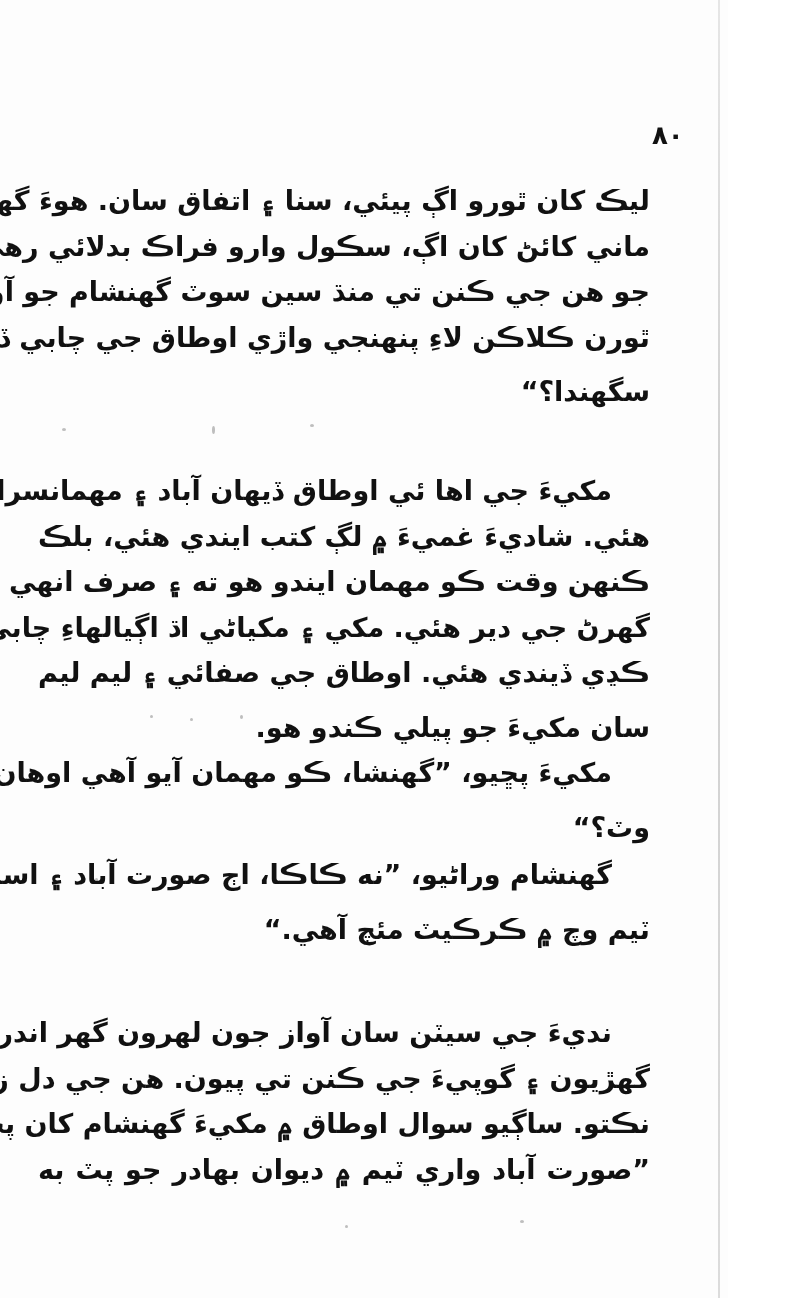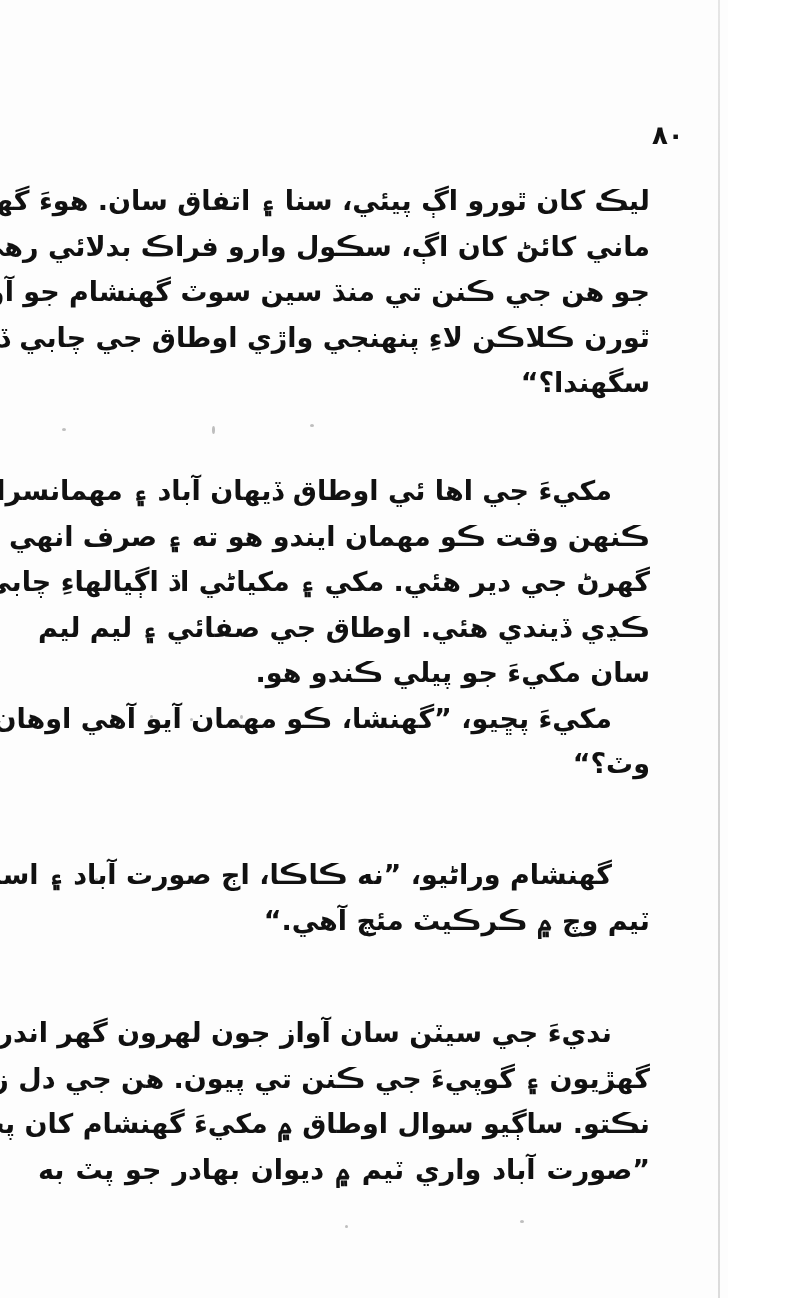--- a/index.html
+++ b/index.html
@@ -46,20 +46,21 @@
     line-height: 45.5px;
   }
   .line {
     display: block;
     white-space: nowrap;
     text-align-last: justify;
     text-align: justify;
   }
   .line.last {
     text-align-last: right;
+    margin-top: 9px;
   }
   .indent { padding-right: 38px; }
   #para1 { top: 178px; }
   #para2 { top: 468px; }
   #para3 { top: 852px; }
   #para4 { top: 1010px; }
   .speck {
     position: absolute;
     background: #8a8a8a;
     border-radius: 50%;
@@ -77,20 +78,21 @@
   <div class="text-block" id="para1">
     <span class="line">ليڪ کان ٿورو اڳ پيئي، سنا ۽ اتفاق سان. هوءَ گهر پهچي</span>
     <span class="line">ماني کائڻ کان اڳ، سڪول وارو فراڪ بدلائي رهي هئي</span>
     <span class="line">جو هن جي ڪنن تي منڌ سين سوٽ گهنشام جو آواز پيو.</span>
     <span class="line">ٿورن ڪلاڪن لاءِ پنهنجي واڙي اوطاق جي چابي ڏيئي</span>
     <span class="line last">سگهندا؟“</span>
   </div>
 
   <div class="text-block" id="para2">
     <span class="line indent">مکيءَ جي اها ئي اوطاق ڏيهان آباد ۽ مهمانسراءِ جيان</span>
+    <span class="line">هئي. شاديءَ غميءَ ۾ لڳ کتب ايندي هئي، بلڪ</span>
     <span class="line">ڪنهن وقت ڪو مهمان ايندو هو ته ۽ صرف انهي چابي</span>
     <span class="line">گهرڻ جي دير هئي. مکي ۽ مکياڻي اڌ اڳيالهاءِ چابي</span>
     <span class="line">ڪڍي ڏيندي هئي. اوطاق جي صفائي ۽ ليم ليم</span>
     <span class="line last">سان مکيءَ جو پيلي ڪندو هو.</span>
     <span class="line indent">مکيءَ پڇيو، ”گهنشا، ڪو مهمان آيو آهي اوهان</span>
     <span class="line last">وٽ؟“</span>
   </div>
 
   <div class="text-block" id="para3">
     <span class="line indent">گهنشام وراڻيو، ”نه ڪاڪا، اڄ صورت آباد ۽ اسانجي</span>

